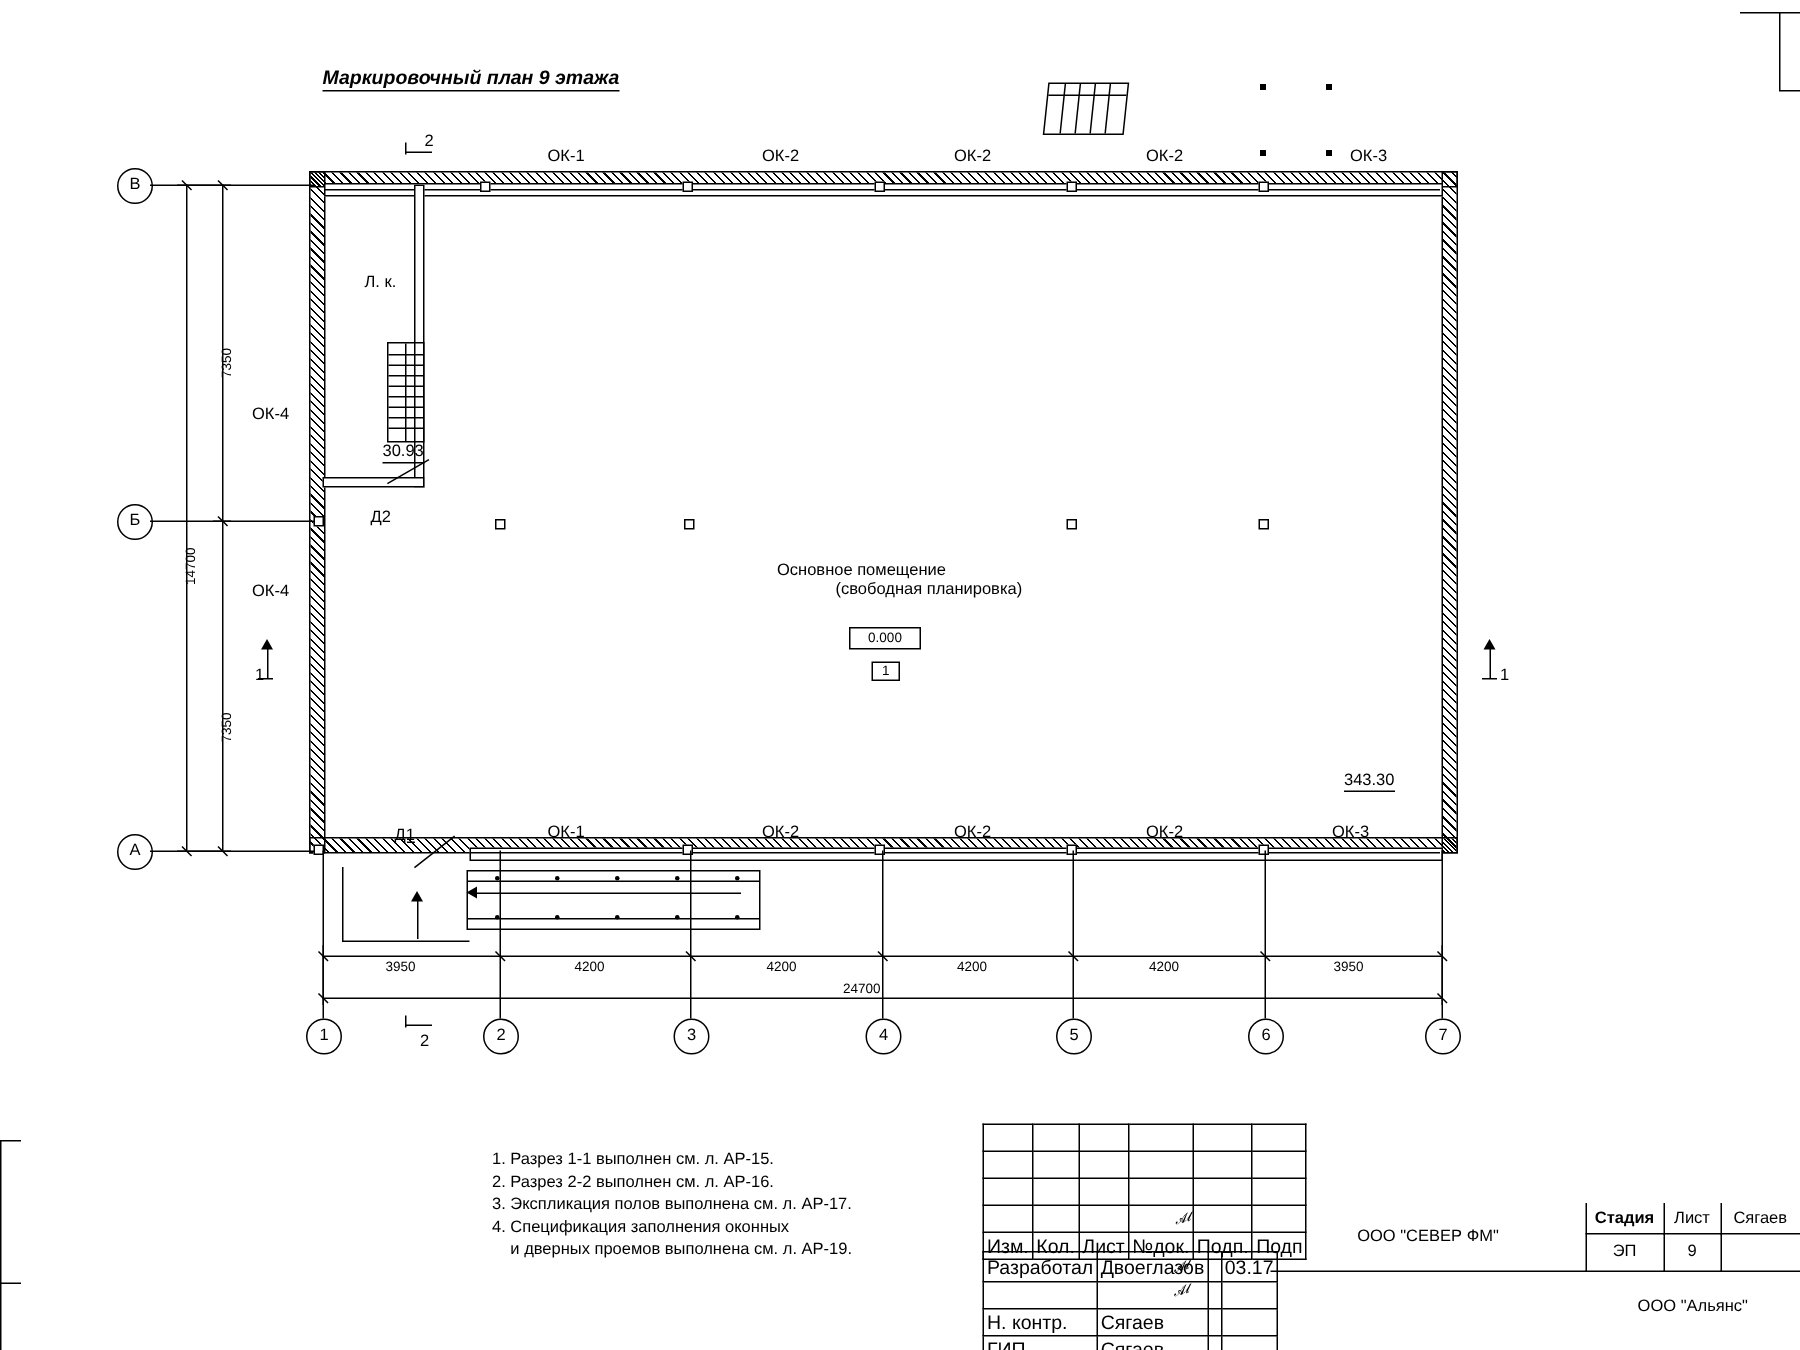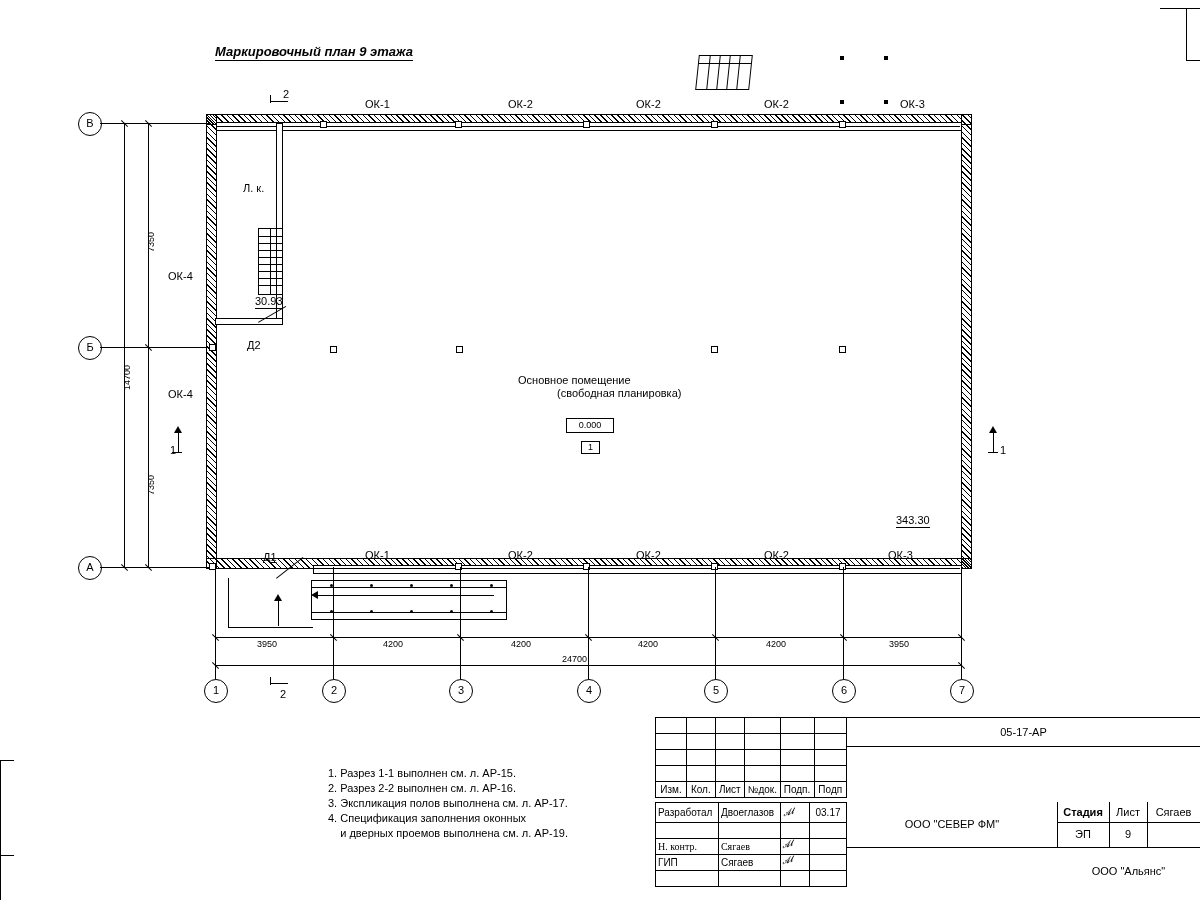--- a/index.html
+++ b/index.html
@@ -74,21 +74,22 @@
     border: 1px solid #000;
     background: #fff;
     font-size: 9px;
     line-height: 12px;
     text-align: center;
     padding: 0 3px;
   }
   table.stamp {
     position: absolute;
     border-collapse: collapse;
-    font-size: 10px;
+    font-size: 13px;
+    margin-top: 32px;
   }
   table.stamp td {
     border: 1px solid #000;
     padding: 1px 2px;
     vertical-align: middle;
     height: 13px;
   }
   .stamp-center { text-align: center; }
   .notes { position: absolute; font-size: 11px; line-height: 15px; }
   .dimtick {
@@ -380,21 +381,21 @@
       <td style="width:60px;">Двоеглазов</td>
       <td style="width:36px;"></td>
       <td style="width:36px;" class="stamp-center">03.17</td>
     </tr>
     <tr style="height:11px;">
           <td>&nbsp;</td>
           <td>&nbsp;</td>
           <td>&nbsp;</td>
           <td>&nbsp;</td>
         </tr>
-    <tr style="height:14px;font-family:Liberation Serif, serif;">
+    <tr style="height:14px;">
       <td>Н. контр.</td>
       <td>Сягаев</td>
       <td></td>
       <td></td>
     </tr>
     <tr style="height:14px;">
       <td>ГИП</td>
       <td>Сягаев</td>
       <td></td>
       <td></td>
@@ -405,23 +406,20 @@
           <td>&nbsp;</td>
           <td>&nbsp;</td>
         </tr>
   </tbody>
     </table>
 
   <div class="txt txt-xs" style="left:783px;top:808px;font-style:italic;transform:rotate(-15deg);">𝓐𝓵</div>
   <div class="txt txt-xs" style="left:782px;top:840px;font-style:italic;transform:rotate(-15deg);">𝓐𝓵</div>
   <div class="txt txt-xs" style="left:782px;top:856px;font-style:italic;transform:rotate(-15deg);">𝓐𝓵</div>
 
-  <div class="abs" style="left:847px;top:717px;width:353px;height:28px;border:1px solid #000;border-left:none;">
-    <div class="txt ctr" style="left:0;right:0;top:8px;width:353px;">05-17-АР</div>
-  </div>
 
 
   <div class="abs" style="left:847px;top:802px;width:210px;height:45px;border:1px solid #000;border-left:none;border-top:none;">
     <div class="txt ctr" style="left:0;top:16px;width:210px;">ООО "СЕВЕР ФМ"</div>
   </div>
 
 
   <div class="abs" style="left:1057px;top:802px;width:52px;height:20px;border:1px solid #000;border-left:none;border-top:none;font-weight:bold;">
     <div class="txt ctr" style="left:0;top:4px;width:52px;">Стадия</div>
   </div>

